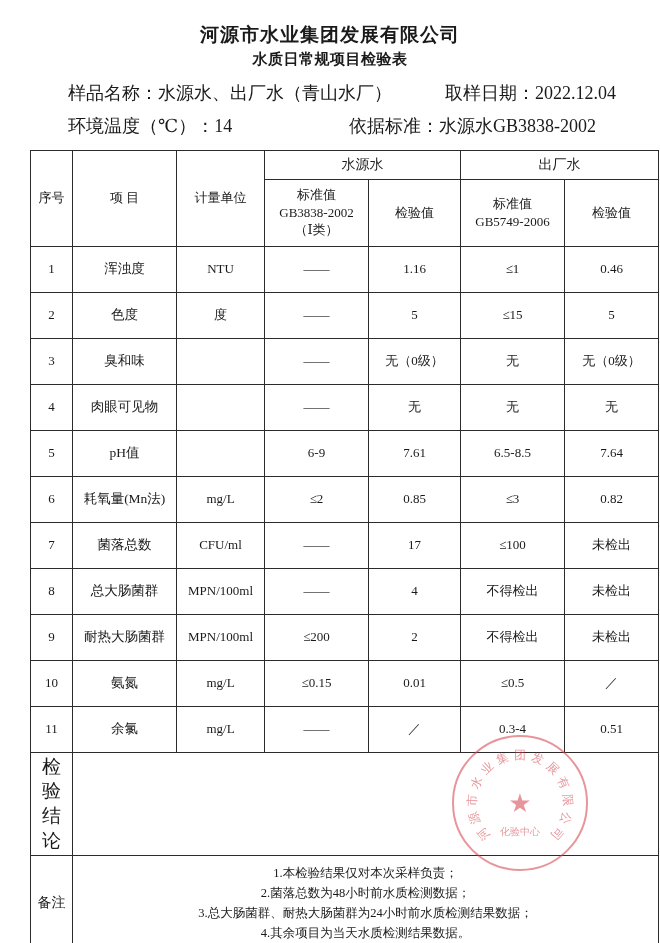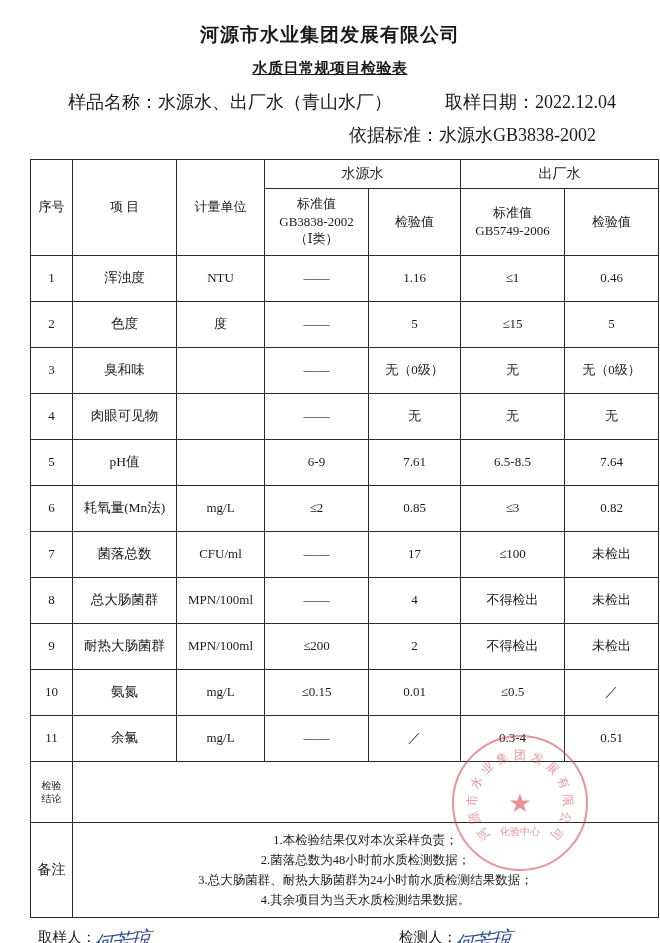--- a/index.html
+++ b/index.html
@@ -27,22 +27,21 @@
     font-size: 19px;
     font-weight: bold;
     letter-spacing: 1px;
     margin: 4px 0 2px 0;
   }
   .doc-subtitle {
     text-align: center;
     font-size: 15px;
     font-weight: bold;
     letter-spacing: 0.5px;
-    margin: 11px 0 8px 0;
-    text-decoration: underline;
+    margin: 2px 0 8px 0;
   }
   .meta {
     font-size: 18px;
     line-height: 1.85;
     margin-left: 38px;
     margin-bottom: 6px;
   }
   .meta-row {
     display: flex;
     align-items: baseline;
@@ -97,21 +96,21 @@
   td.item-name {
     text-align: left;
     padding-left: 8px;
     font-size: 13.5px;
   }
   tr.data-row td {
     height: 41px;
   }
   .concl-label {
     height: 56px;
-    font-size: 10px;
+    font-size: 19px;
     line-height: 1.3;
   }
   .concl-body {
     height: 56px;
   }
   .remark-label {
     height: 90px;
     font-size: 14px;
   }
   .remark-body {
@@ -195,20 +194,21 @@
 
   <div class="doc-title">河源市水业集团发展有限公司</div>
   <div class="doc-subtitle">水质日常规项目检验表</div>
 
   <div class="meta">
     <div class="meta-row">
       <span class="meta-left">样品名称：水源水、出厂水（青山水厂）</span>
       <span class="meta-right">取样日期：2022.12.04</span>
     </div>
     <div class="meta-row">
+      <span class="meta-left">环境温度（℃）：14</span>
       <span class="meta-right-2">依据标准：水源水GB3838-2002</span>
     </div>
   </div>
 
   <table class="main">
     <colgroup>
       <col class="col-no">
         <col class="col-item">
         <col class="col-unit">
       <col class="col-std">

